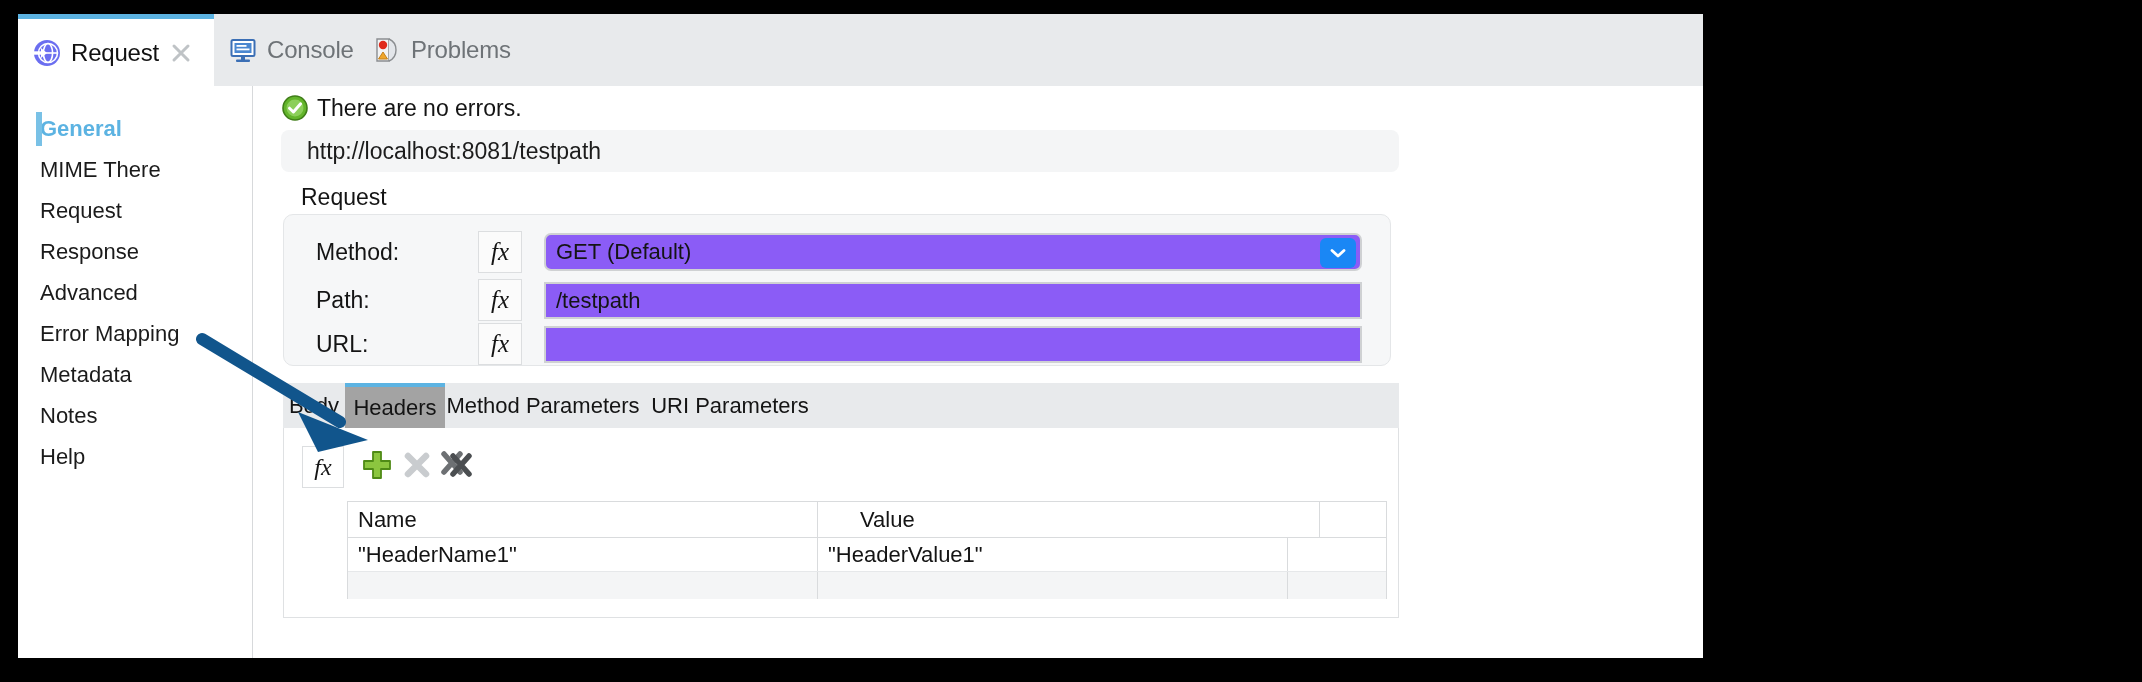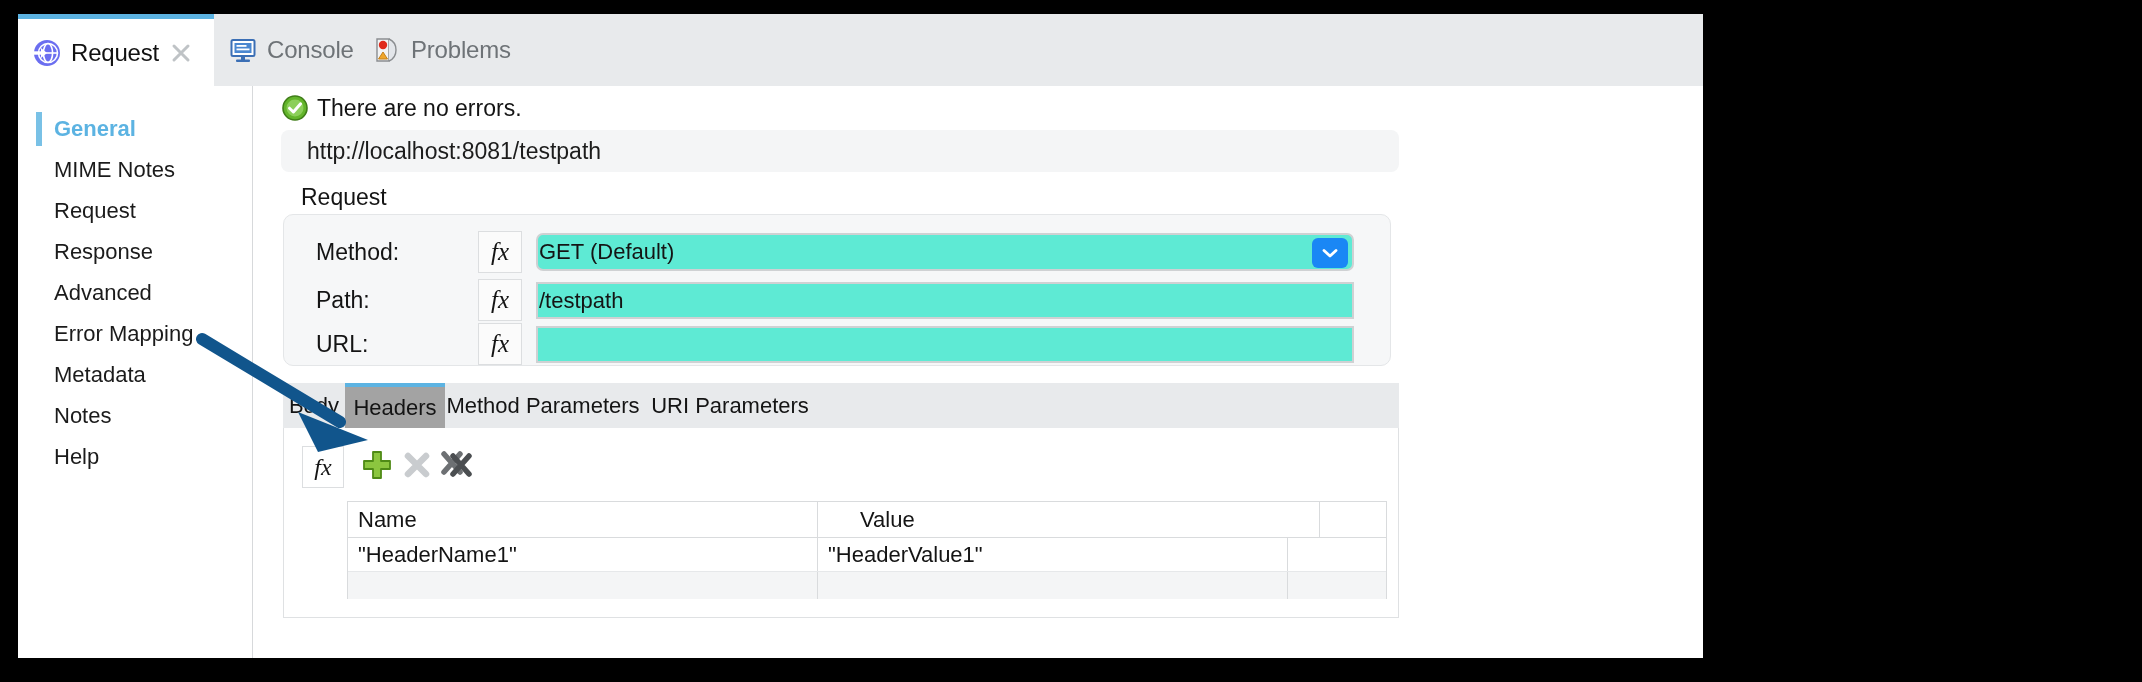--- a/index.html
+++ b/index.html
@@ -16,21 +16,21 @@
   .tab-icon{width:30px;height:30px;flex:0 0 30px;margin-right:9px;display:block;}
   .tab-label{font-size:24px;color:#111;letter-spacing:-.2px;white-space:nowrap;}
   .tab-console .tab-label,.tab-problems .tab-label{color:#6e7377;}
   .tab-close{margin-left:11px;width:22px;height:22px;flex:0 0 22px;}
 
   
   .body{position:absolute;left:0;top:72px;width:1685px;height:572px;background:#fff;}
   .sidebar{position:absolute;left:0;top:0;width:234px;height:572px;background:#fff;padding-top:22px;box-sizing:border-box;}
   .vdiv{position:absolute;left:234px;top:0;width:1px;height:572px;background:#d7d9db;}
 
-  .side-item{position:relative;height:41px;display:flex;align-items:center;padding-left:36px;box-sizing:border-box;}
+  .side-item{position:relative;height:41px;display:flex;align-items:center;padding-left:22px;box-sizing:border-box;}
   .side-item .lbl{font-size:22px;color:#1b1b1b;white-space:nowrap;}
   .side-item.active .lbl{color:#5cb3e2;font-weight:bold;}
   .side-item.active::before{content:"";position:absolute;left:18px;top:4px;width:6px;height:34px;background:#79c1e6;}
 
   
   .content{position:absolute;left:235px;top:0;width:1450px;height:572px;background:#fff;}
 
   .status-row{position:absolute;left:28px;top:8px;display:flex;align-items:center;gap:8px;}
   .status-text{font-size:23px;color:#141414;}
   .ok-icon{width:28px;height:28px;display:block;}
@@ -42,22 +42,22 @@
   .group-label{position:absolute;left:48px;top:98px;font-size:23px;color:#141414;}
 
   .panel{position:absolute;left:30px;top:128px;width:1108px;height:152px;background:#f6f7f8;
          border:1px solid #e4e6e8;border-radius:10px;box-sizing:border-box;}
 
   .frow{position:absolute;left:0;height:46px;display:flex;align-items:center;}
   .frow .flabel{position:absolute;left:32px;font-size:23px;color:#141414;white-space:nowrap;}
   .fx{position:absolute;width:44px;height:42px;background:#fbfbfb;border:1px solid #dcdee0;
       box-sizing:border-box;display:flex;align-items:center;justify-content:center;
       font-family:"Liberation Serif",serif;font-style:italic;font-size:25px;color:#141414;}
-  .finput{position:absolute;height:37px;background:#5eead4;border:2px solid #cfd1d3;box-sizing:border-box;
-          display:flex;align-items:center;padding-left:1px;font-size:22px;color:#141414;}
+  .finput{position:absolute;height:37px;background:#8b5cf6;border:2px solid #cfd1d3;box-sizing:border-box;
+          display:flex;align-items:center;padding-left:10px;font-size:22px;color:#141414;margin-left:8px;}
   .finput.rounded{border-radius:7px;}
 
   .ddbtn{position:absolute;right:4px;top:3px;width:36px;height:30px;background:#1a87f5;border-radius:6px;
          display:flex;align-items:center;justify-content:center;}
 
   
   .itabs{position:absolute;left:30px;top:297px;width:1116px;height:45px;background:#e8eaec;}
   .itab{position:absolute;top:0;height:45px;display:flex;align-items:center;justify-content:center;
         font-size:22px;color:#141414;box-sizing:border-box;white-space:nowrap;}
   .itab.active{background:#a3a3a3;border-top:4px solid #5cb3e2;}
@@ -128,21 +128,21 @@
     </div>
   </div>
 
   <div class="body">
 
     <div class="sidebar">
       <div class="side-item active">
         <span class="lbl">General</span>
       </div>
       <div class="side-item">
-        <span class="lbl">MIME Notes</span>
+        <span class="lbl">MIME There</span>
       </div>
       <div class="side-item">
         <span class="lbl">Request</span>
       </div>
       <div class="side-item">
         <span class="lbl">Response</span>
       </div>
       <div class="side-item">
         <span class="lbl">Advanced</span>
       </div>

